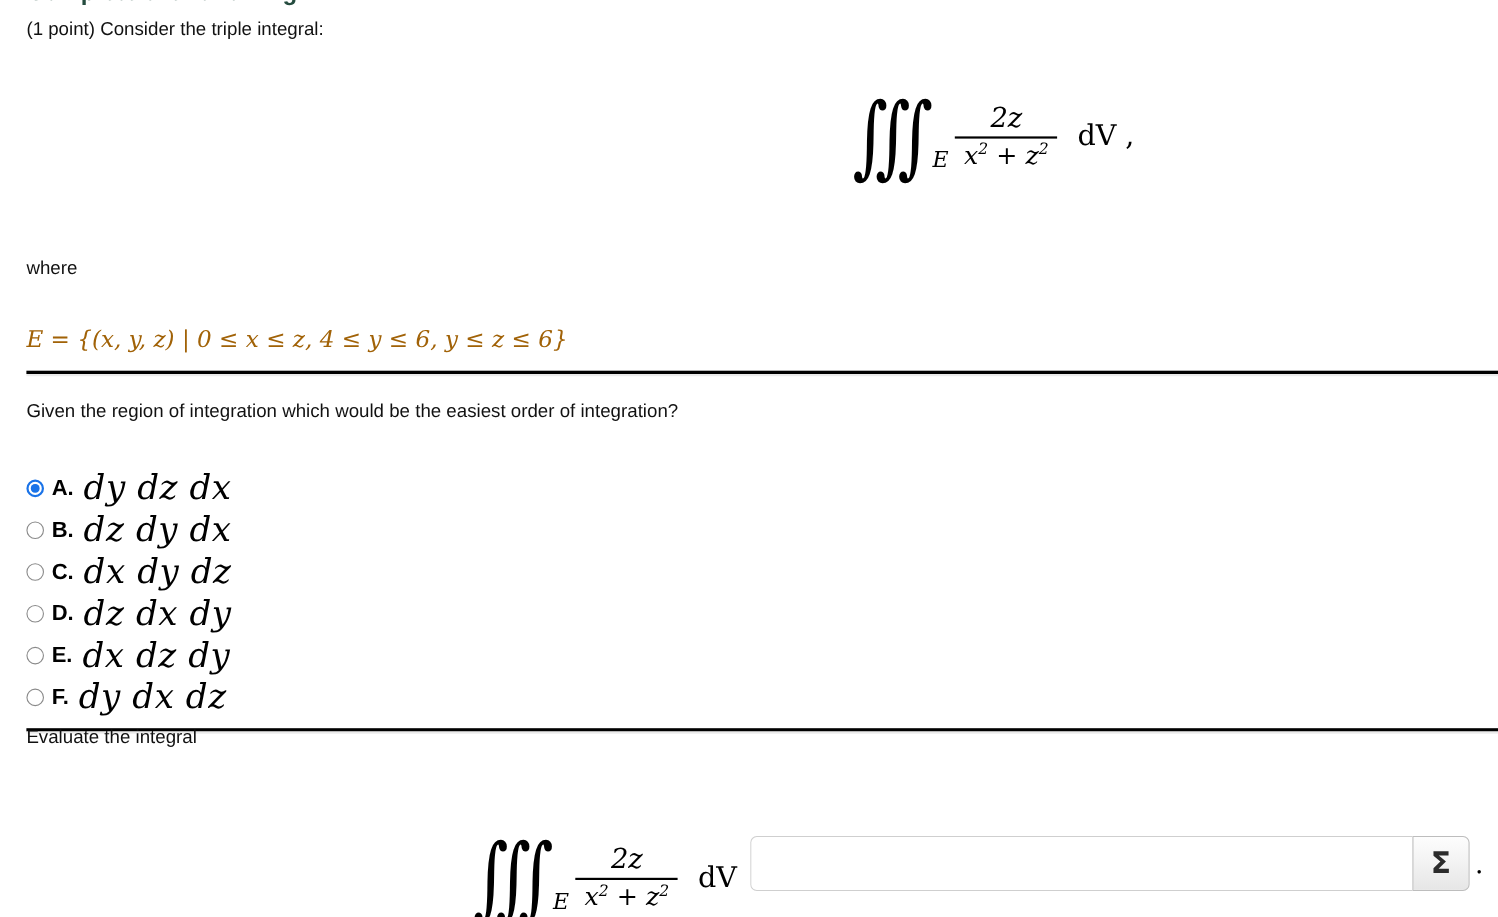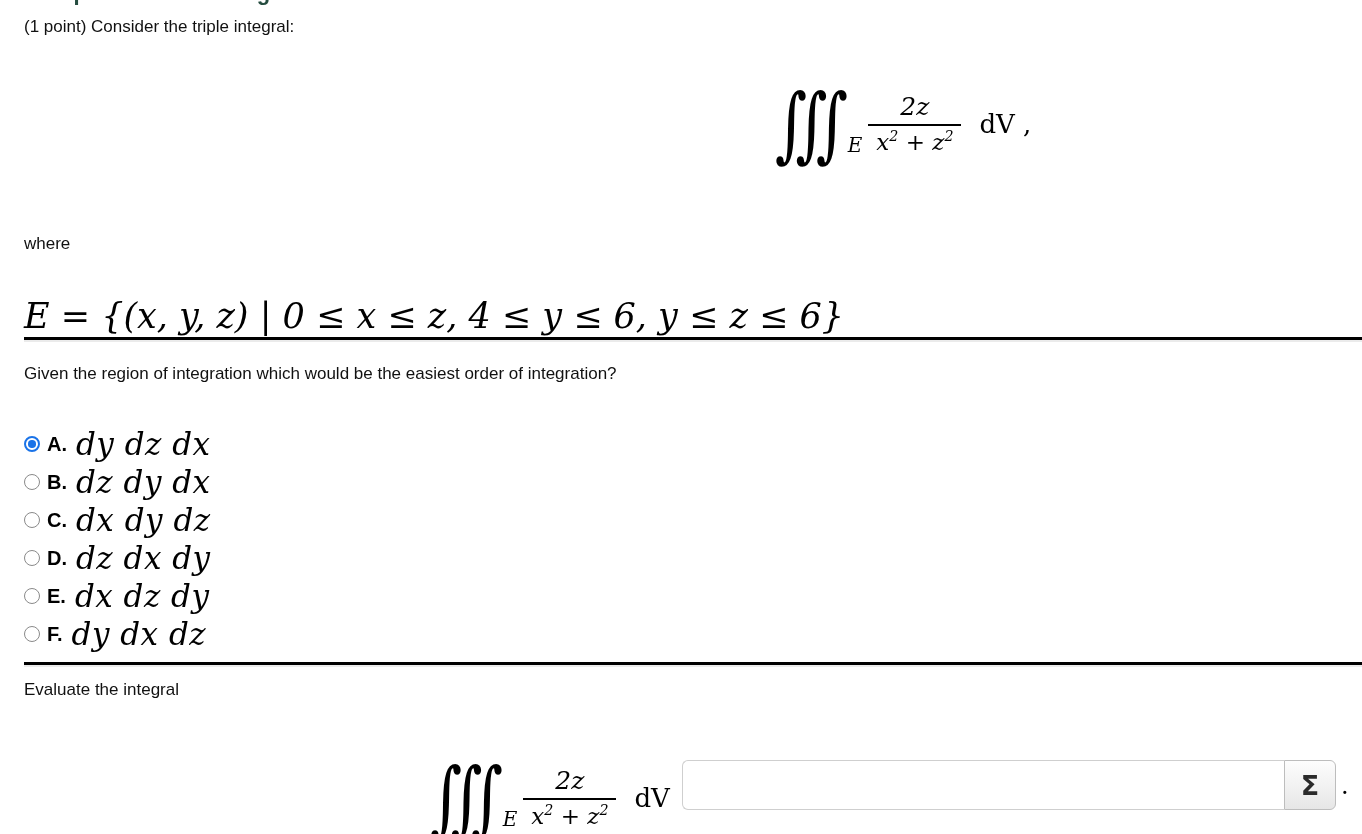--- a/index.html
+++ b/index.html
@@ -125,23 +125,23 @@
     font-size: 26px;
     font-style: italic;
     margin-left: 12px;
   }
 
   
   .setline {
     position: absolute;
     left: 24px;
     font-family: "DejaVu Serif", "Liberation Serif", serif;
-    font-size: 35px;
-    font-style: italic;
-    color: #000000;
+    font-size: 21px;
+    font-style: italic;
+    color: #a16207;
     white-space: nowrap;
   }
 
   
   .rule {
     position: absolute;
     left: 24px;
     height: 3px;
     background: #000000;
   }
@@ -313,21 +313,21 @@
     <span class="radio"></span>
     <span class="choice-letter">F.</span>
     <span class="choice-math">dy dx dz</span>
   </div>
 
 </div>
 
 <div class="rule" style="top:662px; width:1338px;"></div>
 <div class="rule-shadow" style="top:665px; width:1338px;"></div>
 
-<div class="prompt-line" style="top:677px;">Evaluate the integral</div>
+<div class="prompt-line" style="top:657px;">Evaluate the integral</div>
 
 <div class="display-integral" style="left:430px; top:752px;">
   <span class="intwrap">
     <span class="tripleint">∭</span>
     <span class="int-sub">E</span>
   </span>
   <span class="frac">
     <span class="num">2z</span>
     <span class="bar"></span>
     <span class="den"><span>x</span><sup>2</sup><span> + </span><span>z</span><sup>2</sup></span>

